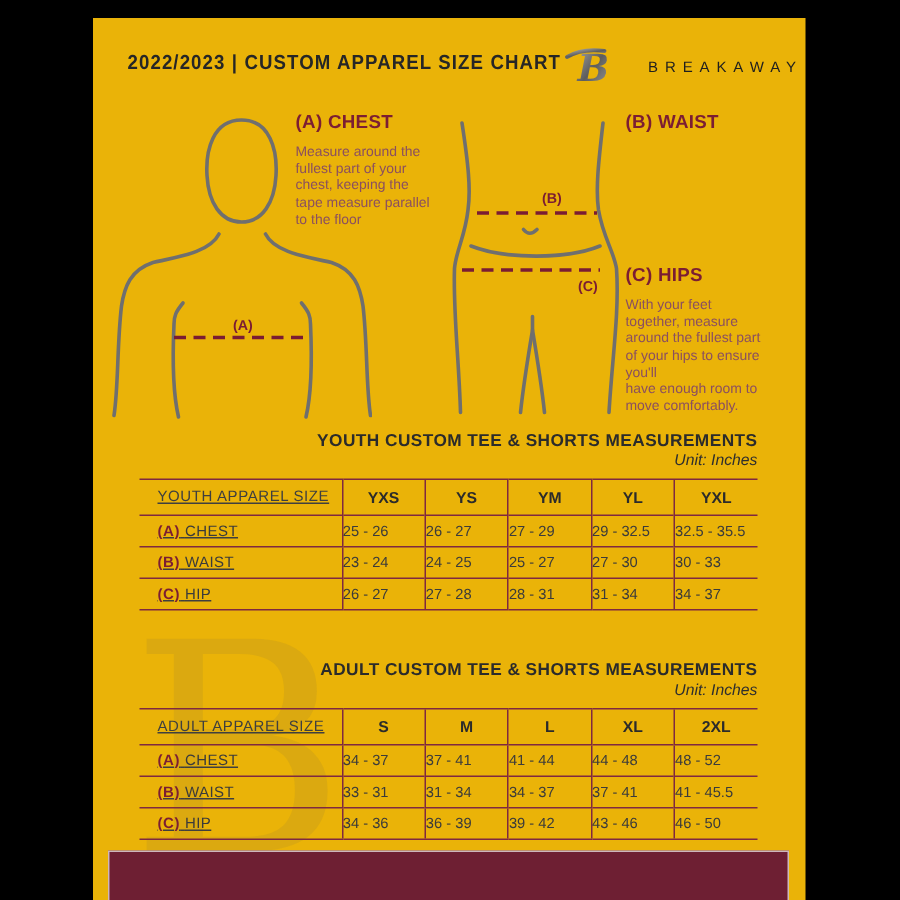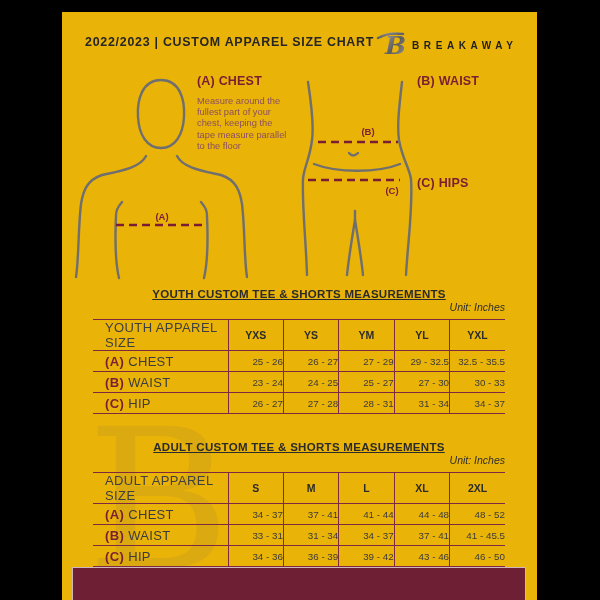--- a/index.html
+++ b/index.html
@@ -7,50 +7,50 @@
     font-family:"Liberation Sans", sans-serif; }
   .page { position:absolute; left:62px; top:12px; width:475px; height:600px;
     background:#eab308; }
 
   
   .hdr-title { position:absolute; left:23px; top:22px; font-size:13.5px; font-weight:bold;
     color:#262626; letter-spacing:.8px; transform:scaleX(.92); transform-origin:left center;
     white-space:nowrap; }
   .brand { position:absolute; left:314px; top:16px; display:flex; align-items:center; }
   .brand-logo { width:36px; height:31px; }
-  .brand-name { font-size:10px; font-weight:bold; letter-spacing:4.6px; color:#1f1f1f;
-    margin-left:0; margin-top:4px; }
+  .brand-name { font-size:10px; font-weight:normal; letter-spacing:4.6px; color:#1f1f1f;
+    margin-left:20px; margin-top:4px; }
 
   
   .fig { position:absolute; }
   .fig svg { display:block; }
   .guide-head { position:absolute; font-size:12.5px; font-weight:bold; color:#7b1e33;
     letter-spacing:.2px; }
   .guide-txt { position:absolute; font-size:9.3px; color:#8a4f60;
     line-height:11.2px; white-space:pre-line; }
 
   
   .tbl-block { position:absolute; left:31px; width:412px; }
-  .tbl-title { text-align:center; font-size:11.5px; font-weight:bold; color:#2b2b2b;
-    letter-spacing:.3px;text-decoration:underline; }
+  .tbl-title { text-align:right; font-size:11.5px; font-weight:bold; color:#2b2b2b;
+    letter-spacing:.3px; }
   .tbl-unit { text-align:right; font-size:10.5px; font-style:italic; color:#2e2e2e;
     margin-top:1px; }
   table { border-collapse:collapse; table-layout:fixed; width:412px; margin-top:6px;
     position:relative; z-index:1; }
   col.c-label { width:135px; }
   col.c-size { width:55.4px; }
   th, td { border-top:1.5px solid #7e2940; font-weight:normal; padding:0; }
   tr.last-row th, tr.last-row td { border-bottom:1.5px solid #7e2940; }
   th:not(:first-child), td:not(:first-child) { border-left:1px solid #7e2940; }
   thead th { height:24px; }
   tbody td, tbody th { height:21px; }
-  .cell-label { text-align:left; padding-left:12px; font-size:13px; color:#3f3f3f;
-    letter-spacing:.4px; }
+  .cell-label { text-align:left; padding-left:12px; font-size:10px; color:#3f3f3f;
+    letter-spacing:.4px;text-decoration:underline; }
   .cell-size { text-align:center; font-size:10.5px; font-weight:bold; color:#2b2b2b; }
-  .cell-val { text-align:right; font-size:9.8px; color:#3b3b3b; }
+  .cell-val { text-align:left; font-size:9.8px; color:#3b3b3b; }
   .row-key { font-weight:bold; color:#7b1e33; }
   .row-name { color:#3b3b3b; letter-spacing:.3px; }
 
   
   .watermark { position:absolute; left:25px; top:391px; font-family:"DejaVu Serif", serif;
     font-size:195px; line-height:1; color:rgba(90,90,90,.10); z-index:0; user-select:none; }
   .footer-bar { position:absolute; left:10px; top:555px; width:454px; height:38px;
     background:#6e1f33; border:1px solid #cdb6bc; z-index:2; }
 </style>
 </head>
@@ -108,20 +108,27 @@
       <line x1="36" y1="64" x2="116" y2="64" stroke="#7a1c33" stroke-width="2.4" stroke-dasharray="8 5"></line>
       <text x="86" y="57" text-anchor="middle" font-size="9.5" font-weight="bold" fill="#7a1c33">(B)</text>
       <line x1="26" y1="102" x2="118" y2="102" stroke="#7a1c33" stroke-width="2.4" stroke-dasharray="8 5"></line>
       <text x="110" y="116" text-anchor="middle" font-size="9.5" font-weight="bold" fill="#7a1c33">(C)</text>
     </svg>
   </div>
 
   <div class="guide-head" style="left:355px; top:62px;">(B) WAIST</div>
 
   <div class="guide-head" style="left:355px; top:164px;">(C) HIPS</div>
+  <div class="guide-txt" style="left:355px; top:186px; width:118px;">With your feet
+together, measure
+around the fullest part
+of your hips to ensure
+you'll
+have enough room to
+move comfortably.</div>
 
   <div class="watermark">B</div>
 
   <div class="tbl-block" style="top:276px;">
     <div class="tbl-title">YOUTH CUSTOM TEE &amp; SHORTS MEASUREMENTS</div>
     <div class="tbl-unit">Unit: Inches</div>
     <table>
       <colgroup>
           <col class="c-label">
           <col class="c-size">

